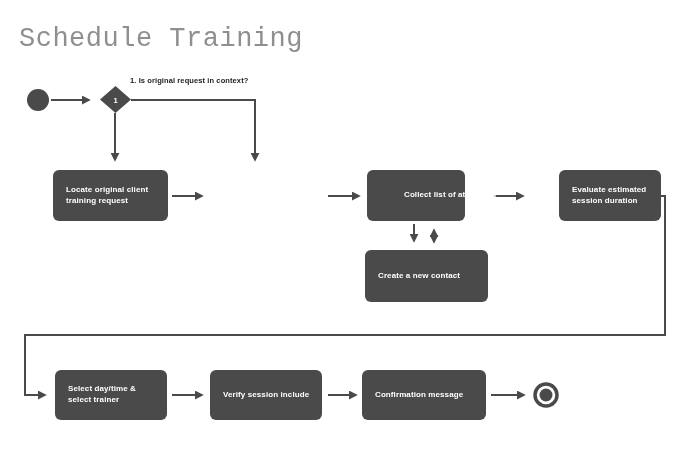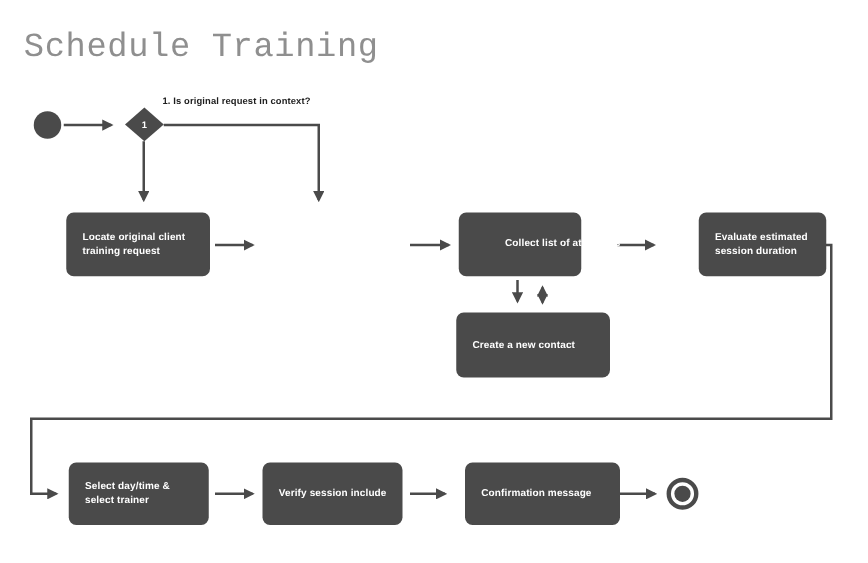--- a/index.html
+++ b/index.html
@@ -56,21 +56,21 @@
     letter-spacing: 0.1px;
   }
   
   #box-locate       { left: 53px;  top: 170px; width: 115px; height: 51px; }
   #box-identify     { left: 210px; top: 170px; width: 113px; height: 51px; }
   #box-collect      { left: 367px; top: 170px; width: 98px; height: 51px; padding-left: 37px; }
   #box-evaluate     { left: 531px; top: 170px; width: 102px; height: 51px; margin-left: 28px; }
   #box-create       { left: 365px; top: 250px; width: 123px; height: 52px; }
   #box-select       { left: 55px;  top: 370px; width: 112px; height: 50px; }
   #box-verify       { left: 210px; top: 370px; width: 112px; height: 50px; }
-  #box-confirmation { left: 362px; top: 370px; width: 124px; height: 50px; margin-left: 10px; }
+  #box-confirmation { left: 362px; top: 370px; width: 124px; height: 50px; }
 </style>
 </head>
 <body>
 
 <div class="stage">
 
   <div class="page-title">Schedule Training</div>
 
   <svg class="connector-layer" width="694" height="450" viewBox="0 0 694 450" xmlns="http://www.w3.org/2000/svg">
     <defs>

